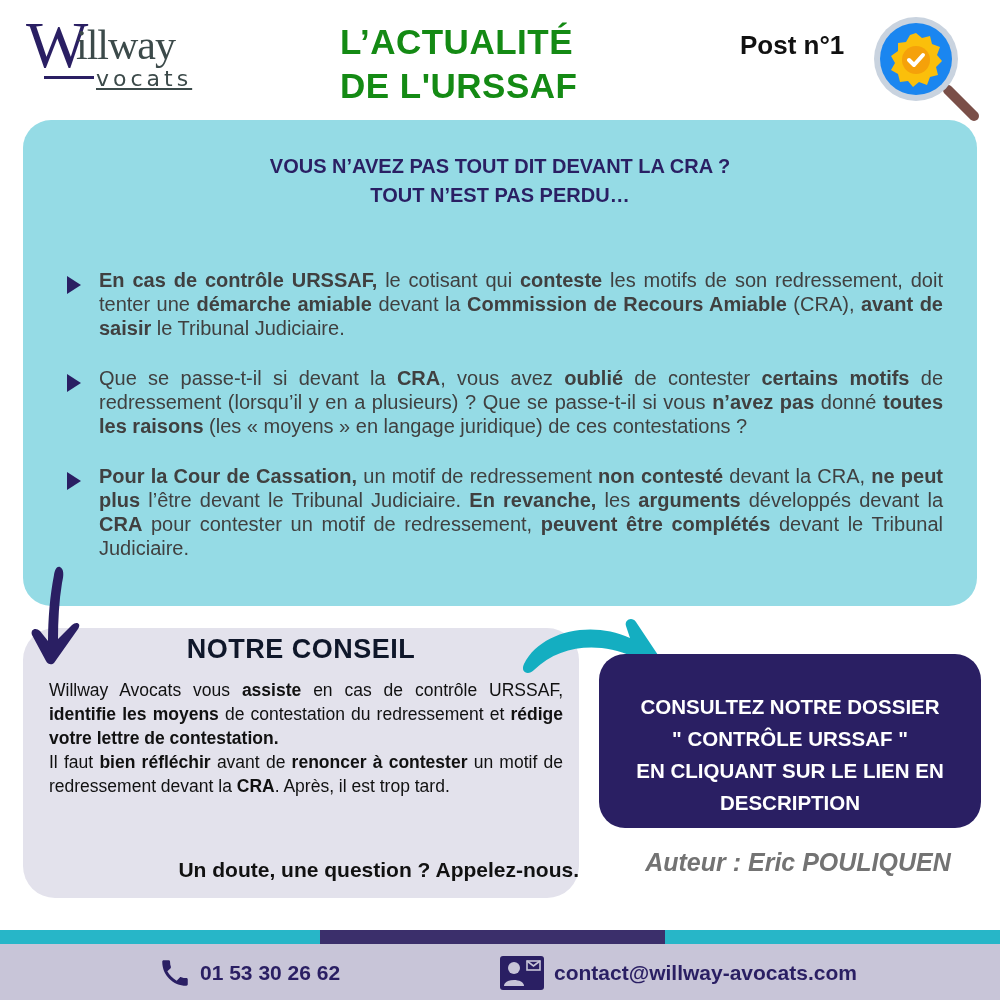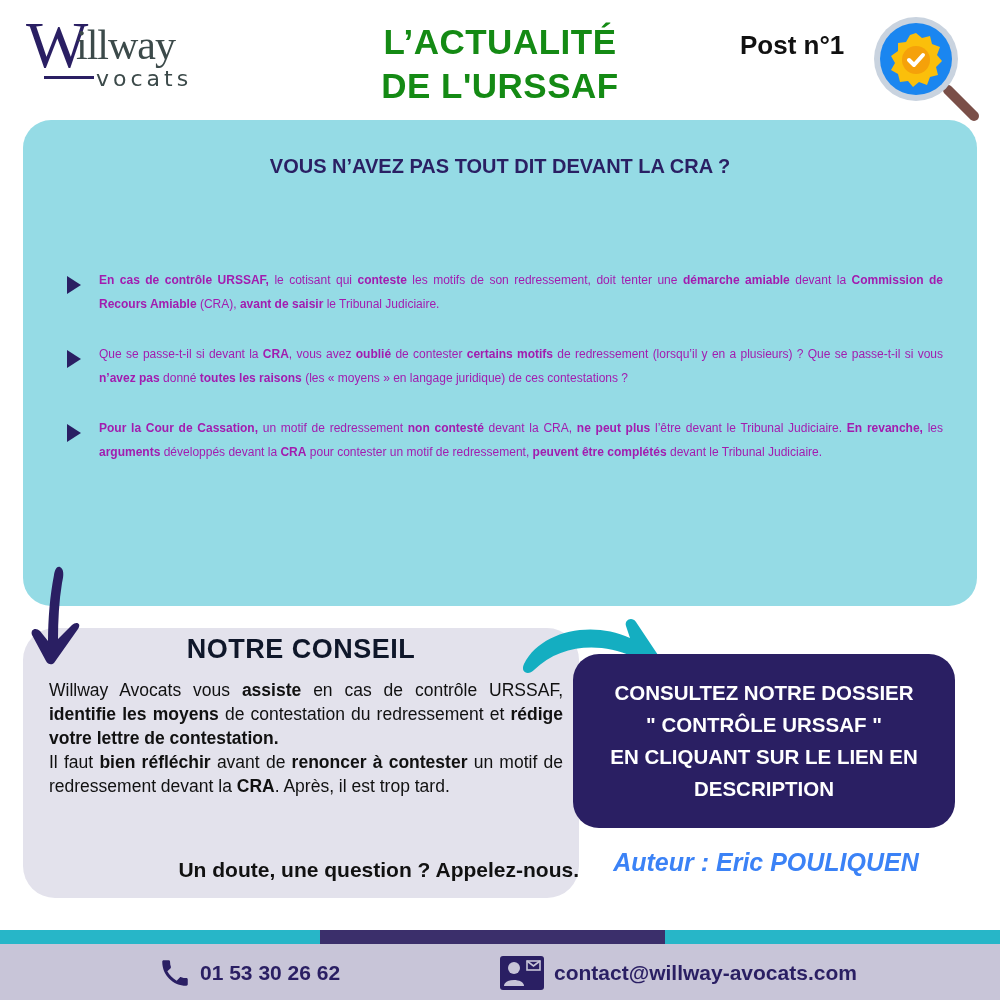--- a/index.html
+++ b/index.html
@@ -3,49 +3,49 @@
 <meta charset="utf-8">
 <style>
   * { box-sizing: border-box; margin: 0; padding: 0; }
   html, body { width: 1000px; height: 1000px; background: #ffffff; overflow: hidden; }
   body { position: relative; font-family: "Liberation Sans", "DejaVu Sans", sans-serif; color: #111; }
 
   
   .logo { position: absolute; left: 26px; top: 12px; width: 200px; height: 80px; }
   .logo-w { position: absolute; left: 0; top: 0; font-family: "Liberation Serif", serif; font-size: 66px; color: #2a1f63; line-height: 1; letter-spacing: -2px; }
   .logo-illway { position: absolute; left: 50px; top: 12px; font-family: Liberation Serif, serif; font-size: 42px; color: #3c4a4a; line-height: 1; letter-spacing: -1px; }
-  .logo-avocats { position: absolute; left: 70px; top: 56px; font-family: "DejaVu Sans", sans-serif; font-size: 22px; color: #3c4a4a; letter-spacing: 4px; line-height: 1; }
+  .logo-avocats { position: absolute; left: 70px; top: 56px; font-family: "DejaVu Sans", sans-serif; font-size: 22px; color: #3c4a4a; letter-spacing: 4px; line-height: 1; text-decoration: underline; }
   .logo-a-bar { position: absolute; left: 18px; top: 64px; width: 50px; height: 3px; background: #2a1f63; }
 
-  .title { position: absolute; left: 340px; top: 20px; width: 320px; text-align: center; color: #148a14; font-weight: 900; font-size: 35px; line-height: 44px; letter-spacing: 0.5px; }
+  .title { position: absolute; left: 340px; top: 20px; width: 320px; color: #148a14; font-weight: 900; font-size: 35px; line-height: 44px; letter-spacing: 0.5px; }
 
   .post-label { position: absolute; left: 740px; top: 30px; font-size: 26px; font-weight: 900; color: #111; }
   .magnifier { position: absolute; left: 870px; top: 14px; width: 112px; height: 110px; }
 
   
   .main-box { position: absolute; left: 23px; top: 120px; width: 954px; height: 486px; background: #95dbe5; border-radius: 28px; }
   .main-heading { position: absolute; left: 0; top: 32px; width: 100%; text-align: center; color: #2a1f63; font-weight: 900; font-size: 20px; line-height: 29px; }
   .bullets { position: absolute; left: 40px; top: 148px; width: 880px; }
-  .bullet { position: relative; padding-left: 36px; font-size: 12px; line-height: 24px; color: #a21caf; text-align: justify; margin-bottom: 26px; }
+  .bullet { position: relative; padding-left: 36px; font-size: 20px; line-height: 24px; color: #404040; text-align: justify; margin-bottom: 26px; }
   .bullet b { font-weight: bold; }
   .tri { position: absolute; left: 4px; top: 8px; width: 0; height: 0; border-top: 9px solid transparent; border-bottom: 9px solid transparent; border-left: 14px solid #2a1f63; }
 
   
   .conseil-box { position: absolute; left: 23px; top: 628px; width: 556px; height: 270px; background: #e3e2ec; border-radius: 32px; }
   .conseil-title { position: absolute; left: 0; top: 6px; width: 100%; text-align: center; font-size: 27px; font-weight: 900; color: #0f172a; letter-spacing: 0.5px; }
   .conseil-text { position: absolute; left: 26px; top: 50px; width: 514px; font-size: 17.5px; line-height: 24px; text-align: justify; color: #111; }
   .conseil-call { position: absolute; left: 0; top: 230px; width: 100%; text-align: right; font-size: 21px; font-weight: bold; color: #111; }
 
   
   .arrow-down { position: absolute; left: 28px; top: 565px; width: 56px; height: 100px; }
   .arrow-curve { position: absolute; left: 520px; top: 612px; width: 150px; height: 72px; }
 
   
-  .cta { position: absolute; left: 573px; top: 654px; width: 382px; height: 174px; background: #2a1f63; border-radius: 26px; color: #fff; text-align: center; font-weight: bold; font-size: 20.5px; line-height: 32px; padding-top: 23px; cursor: pointer; }
-  .author { position: absolute; left: 576px; top: 848px; width: 380px; text-align: center; font-size: 25px; font-weight: bold; font-style: italic; color: #3b82f6; }
+  .cta { position: absolute; left: 599px; top: 654px; width: 382px; height: 174px; background: #2a1f63; border-radius: 26px; color: #fff; text-align: center; font-weight: bold; font-size: 20.5px; line-height: 32px; padding-top: 37px; cursor: pointer; }
+  .author { position: absolute; left: 608px; top: 848px; width: 380px; text-align: center; font-size: 25px; font-weight: bold; font-style: italic; color: #737373; }
 
   
   .stripe-l { position: absolute; left: 0; top: 930px; width: 320px; height: 14px; background: #27b6c8; }
   .stripe-m { position: absolute; left: 320px; top: 930px; width: 345px; height: 14px; background: #3b2f6b; }
   .stripe-r { position: absolute; left: 665px; top: 930px; width: 335px; height: 14px; background: #27b6c8; }
   .footer { position: absolute; left: 0; top: 944px; width: 1000px; height: 56px; background: #c8c5d8; }
   .phone { position: absolute; left: 158px; top: 12px; display: flex; align-items: center; gap: 8px; color: #2a1f63; font-weight: bold; font-size: 21px; cursor: pointer; }
   .email { position: absolute; left: 500px; top: 12px; display: flex; align-items: center; gap: 10px; color: #2a1f63; font-weight: bold; font-size: 21px; cursor: pointer; }
 </style>
 </head>
@@ -70,20 +70,21 @@
   <circle cx="46" cy="45" r="42" fill="#c9d3df"></circle>
   <circle cx="46" cy="45" r="36" fill="#1a86f0"></circle>
   <polygon points="46,19 52,24 60,22 62,30 70,33 67,41 72,47 66,53 68,61 60,63 57,71 49,68 43,73 38,67 30,68 28,60 21,56 25,49 21,42 28,37 28,29 36,28 40,21" fill="#fbbf0b"></polygon>
   <circle cx="46" cy="46" r="14" fill="#f5a10a"></circle>
   <polyline points="39,46 44,51 53,41" fill="none" stroke="#ffffff" stroke-width="4" stroke-linecap="round" stroke-linejoin="round"></polyline>
 </svg>
 
 <div class="main-box">
   <div class="main-heading">
     <div>VOUS N’AVEZ PAS TOUT DIT DEVANT LA CRA ?</div>
+    <div>TOUT N’EST PAS PERDU…</div>
   </div>
   <div class="bullets">
     <div class="bullet">
       <span class="tri"></span>
       <span><b>En cas de contrôle URSSAF,</b><span> le cotisant qui </span><b>conteste</b><span> les motifs de son redressement, doit tenter une </span><b>démarche amiable</b><span> devant la </span><b>Commission de Recours Amiable</b><span> (CRA), </span><b>avant de saisir</b><span> le Tribunal Judiciaire.</span></span>
     </div>
     <div class="bullet">
       <span class="tri"></span>
       <span><span>Que se passe-t-il si devant la </span><b>CRA</b><span>, vous avez </span><b>oublié</b><span> de contester </span><b>certains motifs</b><span> de redressement (lorsqu’il y en a plusieurs) ? Que se passe-t-il si vous </span><b>n’avez pas</b><span> donné </span><b>toutes les raisons</b><span> (les « moyens » en langage juridique) de ces contestations ?</span></span>
     </div>

